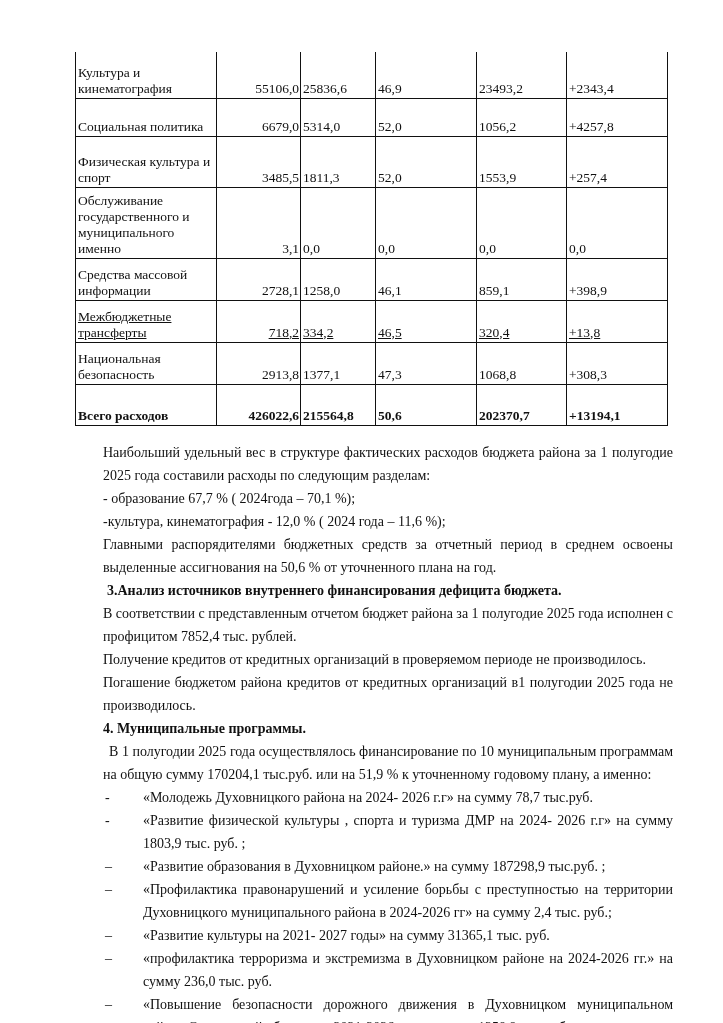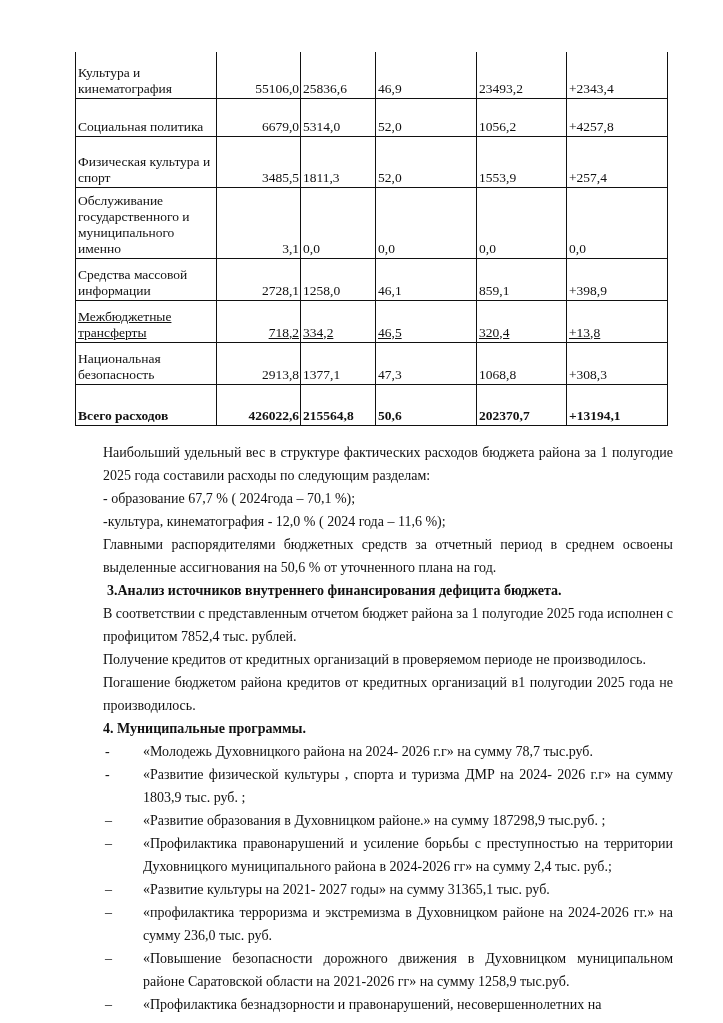--- a/index.html
+++ b/index.html
@@ -103,20 +103,21 @@
     <p>- образование 67,7 % ( 2024года – 70,1 %);</p>
     <p>-культура, кинематография - 12,0 % ( 2024 года – 11,6 %);</p>
     <p class="j">Главными распорядителями бюджетных средств за отчетный период в среднем освоены выделенные ассигнования на 50,6 % от уточненного плана на год.</p>
 
     <p class="b" style="padding-left:4px;">3.Анализ источников внутреннего финансирования дефицита бюджета.</p>
     <p class="j">В соответствии с представленным отчетом бюджет района за 1 полугодие 2025 года исполнен с профицитом 7852,4 тыс. рублей.</p>
     <p>Получение кредитов от кредитных организаций в проверяемом периоде не производилось.</p>
     <p class="j">Погашение бюджетом района кредитов от кредитных организаций в1 полугодии 2025 года не производилось.</p>
 
     <p class="b">4. Муниципальные программы.</p>
+    <p class="j" style="text-indent:6px;">В 1 полугодии 2025 года осуществлялось финансирование по 10 муниципальным программам на общую сумму 170204,1 тыс.руб. или на 51,9 % к уточненному годовому плану, а именно:</p>
     <div id="programs">
         <div class="li">
           <span class="dash">-</span>
           <span class="j" style="flex: 1 1 0%;">«Молодежь Духовницкого района на 2024- 2026 г.г» на сумму 78,7 тыс.руб.</span>
         </div>
         <div class="li">
           <span class="dash">-</span>
           <span class="j" style="flex: 1 1 0%;">«Развитие физической культуры , спорта и туризма ДМР на 2024- 2026 г.г» на сумму 1803,9 тыс. руб. ;</span>
         </div>
         <div class="li">

